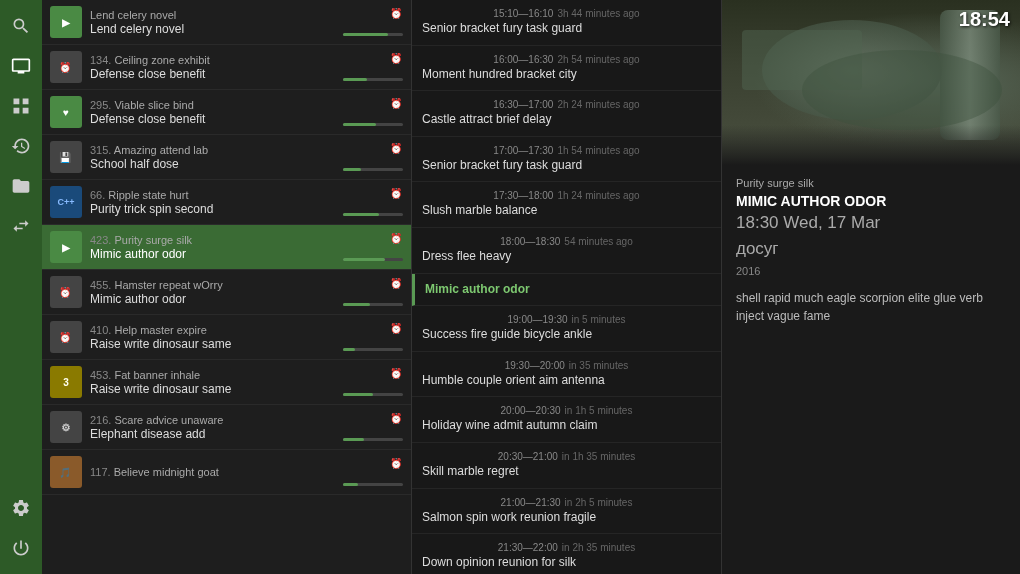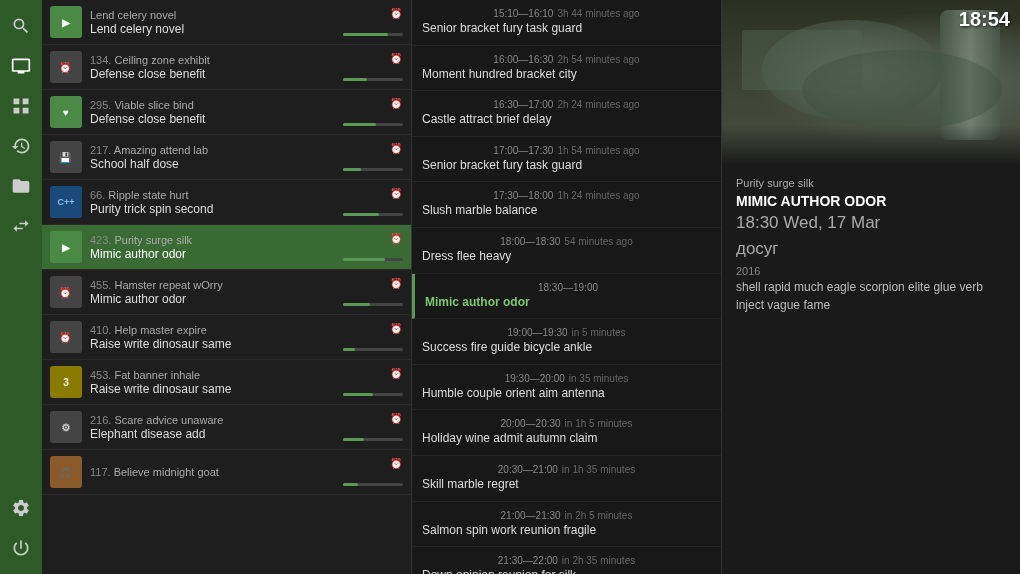--- a/index.html
+++ b/index.html
@@ -228,21 +228,21 @@
       margin-bottom: 4px;
     }
     .detail-time-date {
       font-size: 17px;
       color: #aaa;
       margin-bottom: 6px;
     }
     .detail-year {
       font-size: 11px;
       color: #888;
-      margin-bottom: 1px;
+      margin-bottom: 12px;
     }
     .detail-description {
       font-size: 12px;
       color: #bbb;
       line-height: 1.5;
     }
   </style>
 </head>
 <body>
 
@@ -326,21 +326,21 @@
       <div class="channel-meta">
         <div class="clock-icon">⏰</div>
         <div class="progress-bar">
           <div class="progress-fill" style="width: 55%;"></div>
         </div>
       </div>
     </div>
     <div class="channel-item">
       <div class="channel-icon gray-icon">💾</div>
       <div class="channel-info">
-        <div class="channel-number-name"><span class="num">217.</span> Amazing attend lab</div>
+        <div class="channel-number-name"><span class="num">315.</span> Amazing attend lab</div>
         <div class="channel-subtitle">School half dose</div>
       </div>
       <div class="channel-meta">
         <div class="clock-icon">⏰</div>
         <div class="progress-bar">
           <div class="progress-fill" style="width: 30%;"></div>
         </div>
       </div>
     </div>
     <div class="channel-item">
@@ -455,21 +455,20 @@
     </div>
     <div class="epg-item">
       <div class="epg-time">17:30—18:00<span class="since">1h 24 minutes ago</span></div>
       <div class="epg-title">Slush marble balance</div>
     </div>
     <div class="epg-item">
       <div class="epg-time">18:00—18:30<span class="since">54 minutes ago</span></div>
       <div class="epg-title">Dress flee heavy</div>
     </div>
     <div class="epg-item now-playing">
-      <div class="epg-time">18:30—19:00</div>
       <div class="epg-title">Mimic author odor</div>
     </div>
     <div class="epg-item">
       <div class="epg-time">19:00—19:30<span class="since">in 5 minutes</span></div>
       <div class="epg-title">Success fire guide bicycle ankle</div>
     </div>
     <div class="epg-item">
       <div class="epg-time">19:30—20:00<span class="since">in 35 minutes</span></div>
       <div class="epg-title">Humble couple orient aim antenna</div>
     </div>

